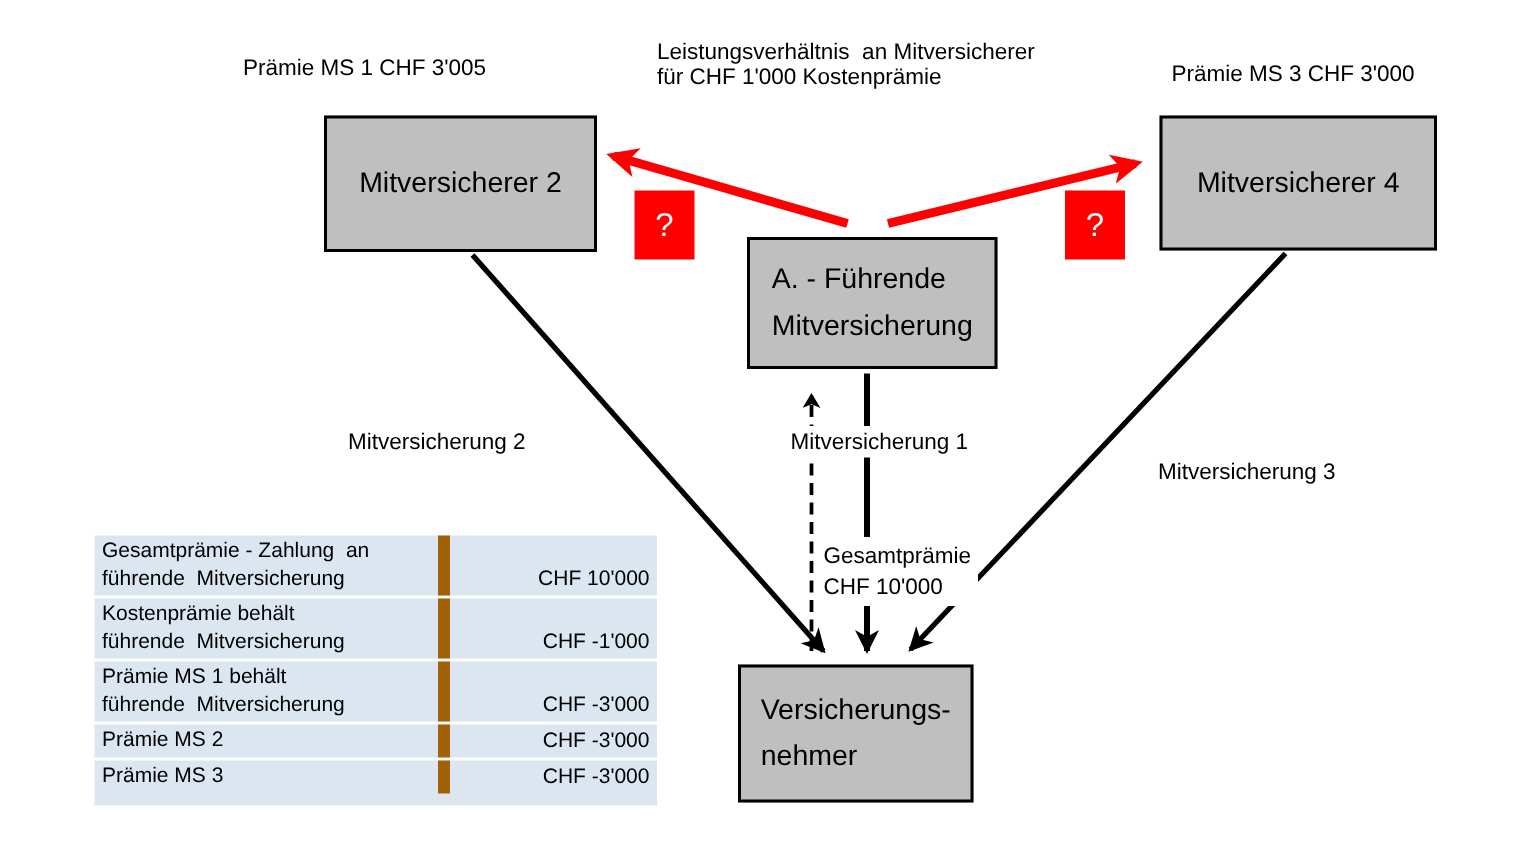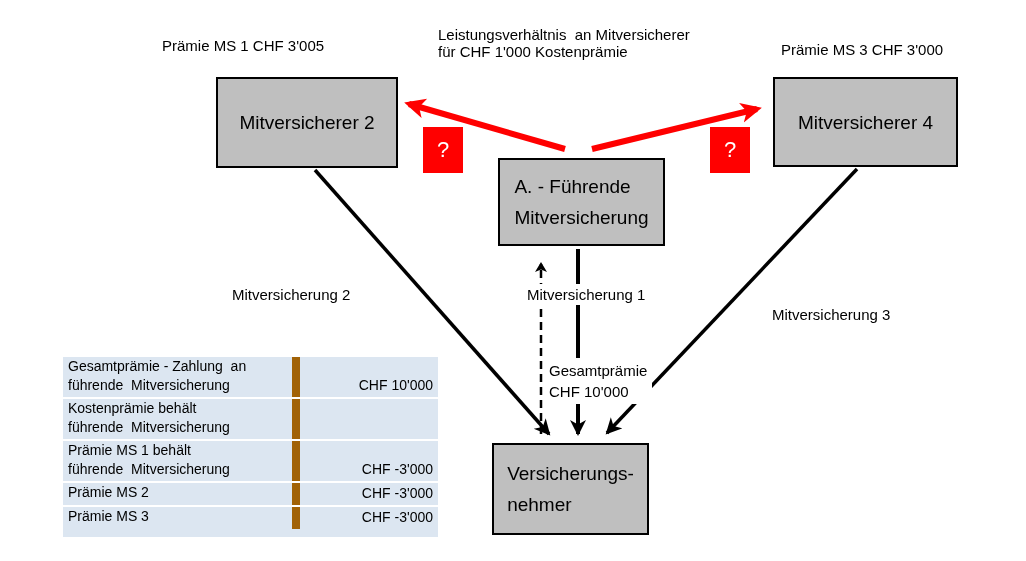--- a/index.html
+++ b/index.html
@@ -155,20 +155,21 @@
 
   <div class="ptable">
     <div class="trow">
       <div class="tlabel">Gesamtprämie - Zahlung  an
 führende  Mitversicherung</div>
       <div class="tvalue">CHF 10'000</div>
     </div>
     <div class="trow">
       <div class="tlabel">Kostenprämie behält
 führende  Mitversicherung</div>
+      <div class="tvalue">CHF -1'000</div>
     </div>
     <div class="trow">
       <div class="tlabel">Prämie MS 1 behält
 führende  Mitversicherung</div>
       <div class="tvalue">CHF -3'000</div>
     </div>
     <div class="trow">
       <div class="tlabel">Prämie MS 2</div>
       <div class="tvalue">CHF -3'000</div>
     </div>

